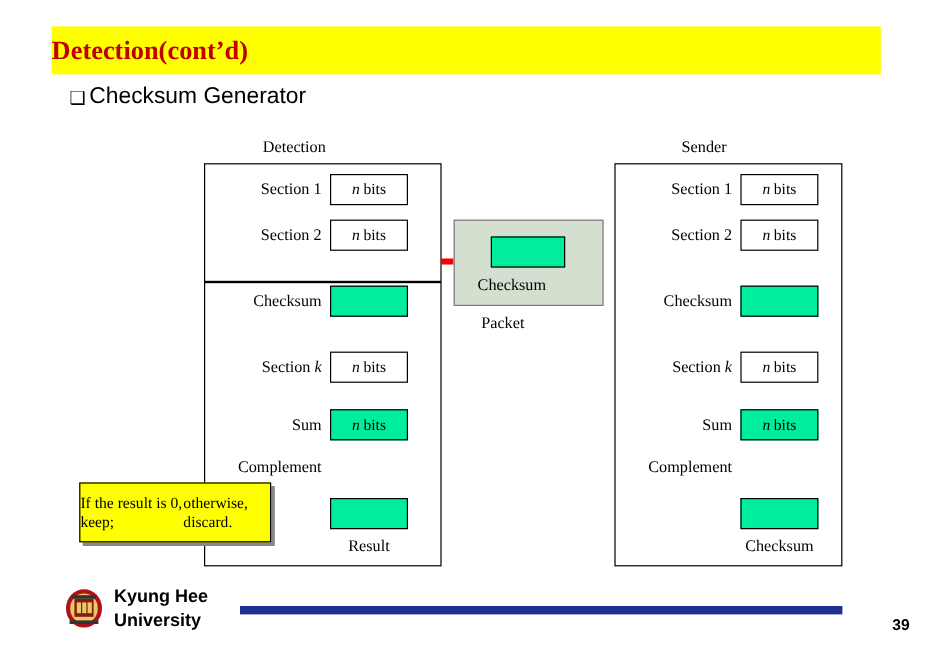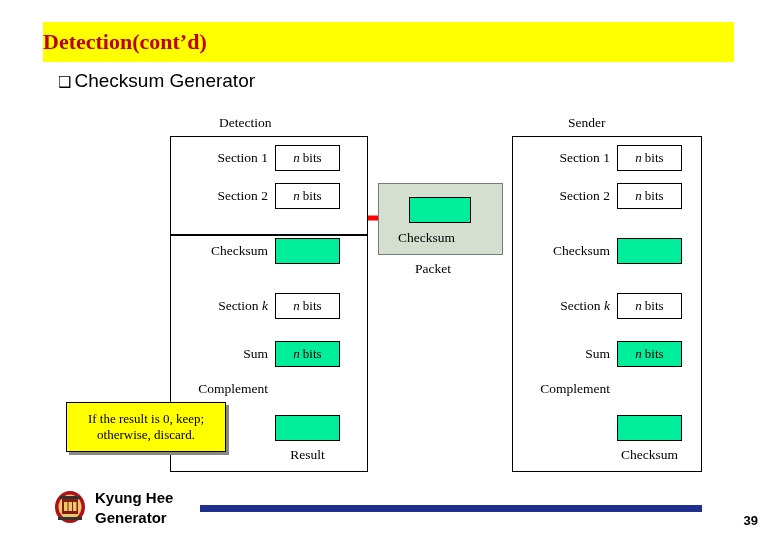--- a/index.html
+++ b/index.html
@@ -122,21 +122,21 @@
     background: #00ee9c;
     border: 1.3px solid #000000;
     box-sizing: border-box;
   }
   .note-box {
     position: absolute;
     background: #ffff00;
     border: 1.6px solid #000000;
     box-sizing: border-box;
     display: flex;
-    flex-direction: column;
+    flex-direction: row;
     align-items: center;
     justify-content: center;
     font-family: "Liberation Serif", serif;
     font-size: 13px;
     color: #000000;
     line-height: 1.25;
     box-shadow: 3px 3px 0 #888888;
   }
   
   .arrow-svg {
@@ -253,21 +253,21 @@
     <div class="row-label" style="left:150px; top:342px; width:75px; text-align:center;">Result</div>
 
     <div class="note-box" style="left:-54px; top:297px; width:160px; height:50px;">
       <div>If the result is 0, keep;</div>
       <div>otherwise, discard.</div>
     </div>
 
     <div class="packet-box" style="left:258px; top:78px; width:125px; height:72px;"></div>
     <div class="packet-inner" style="left:289px; top:92px; width:62px; height:26px;"></div>
     <div class="fig-label" style="left:278px; top:125px;">Checksum</div>
-    <div class="fig-label" style="left:295px; top:156px;font-family:Liberation Serif, serif;">Packet</div>
+    <div class="fig-label" style="left:281px; top:156px;font-family:Liberation Serif, serif;">Packet</div>
 
     <div class="panel" style="left:392px; top:31px; width:190px; height:336px;"></div>
 
     <div class="row-label" style="left:400px; top:45px; width:90px;">Section 1</div>
     <div class="cell" style="left:497px; top:40px; width:65px; height:26px;"><span class="ital">n</span>bits</div>
 
     <div class="row-label" style="left:400px; top:83px; width:90px;">Section 2</div>
     <div class="cell" style="left:497px; top:78px; width:65px; height:26px;"><span class="ital">n</span>bits</div>
 
     <div class="row-label" style="left:390px; top:138px; width:100px;">Checksum</div>
@@ -291,18 +291,18 @@
     <ellipse cx="18" cy="20" rx="11.5" ry="12.5" fill="#e8c86a"></ellipse>
     <rect x="10" y="12" width="16" height="15" fill="#8a1a10"></rect>
     <rect x="12" y="15" width="3.5" height="9" fill="#e8c86a"></rect>
     <rect x="16.5" y="15" width="3.5" height="9" fill="#e8c86a"></rect>
     <rect x="21" y="15" width="3.5" height="9" fill="#e8c86a"></rect>
     <rect x="8" y="9" width="20" height="3" fill="#333333"></rect>
     <rect x="6" y="30" width="24" height="3" fill="#333333"></rect>
   </svg>
   <div class="footer-univ">
     <div>Kyung Hee</div>
-    <div>Generator</div>
+    <div>University</div>
   </div>
   <div class="footer-rule"></div>
   <div class="page-num">39</div>
 
 </div>
 
 </body></html>

